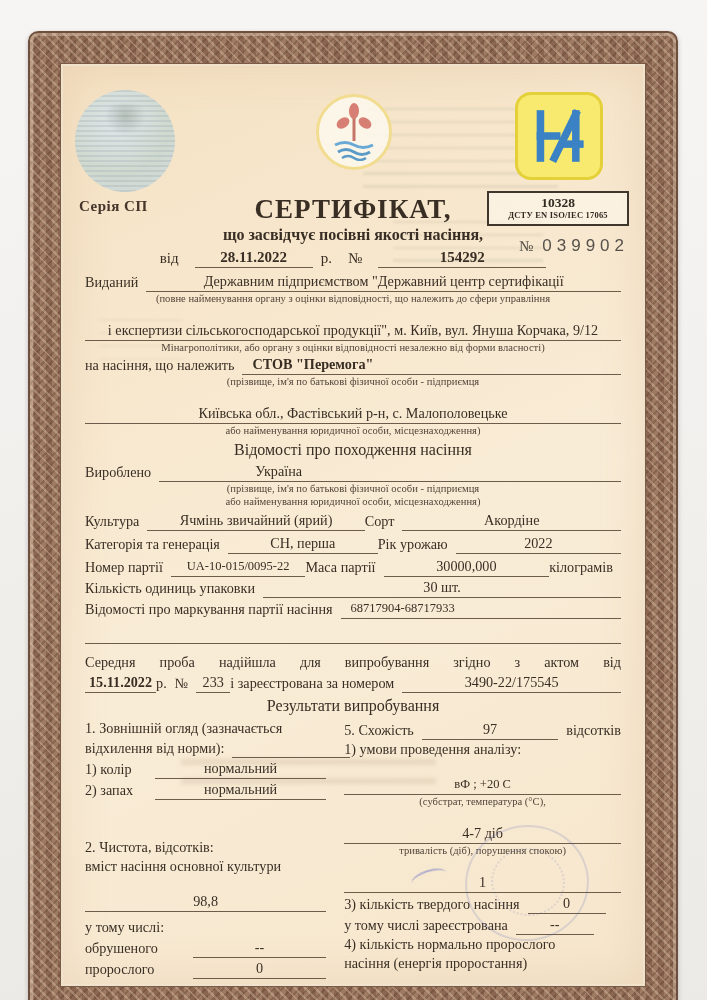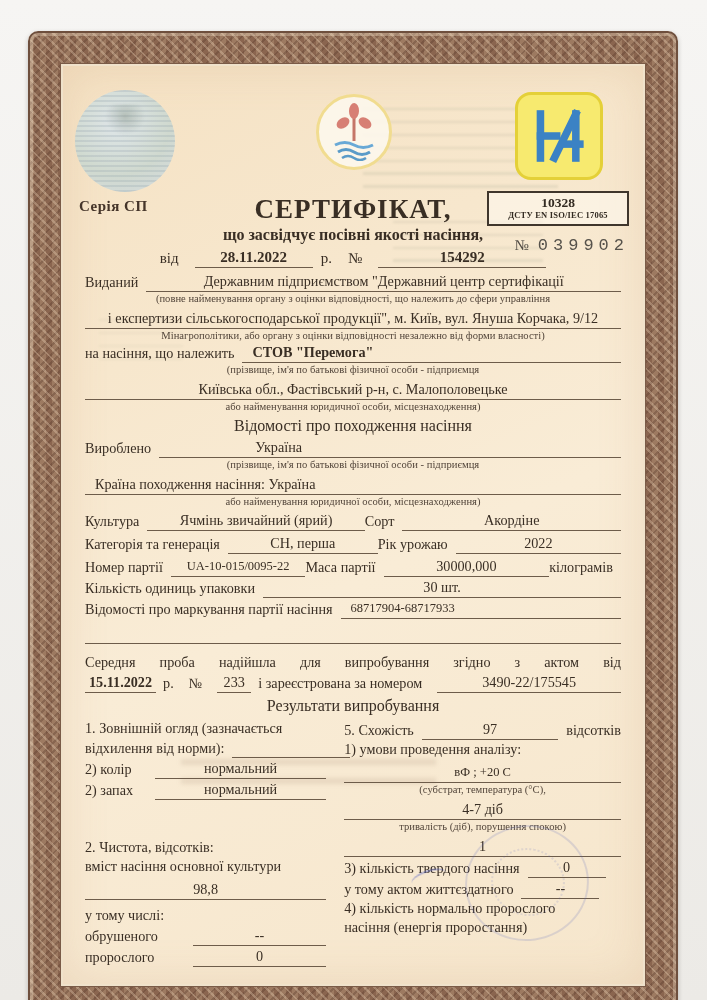--- a/index.html
+++ b/index.html
@@ -50,39 +50,39 @@
   }
   .series{position:absolute;left:16px;top:132px;font-weight:bold;font-size:15px;color:#45352a;letter-spacing:.5px;}
   .accr{
     position:absolute;right:14px;top:125px;width:134px;border:2px solid #3f362c;
     background:rgba(253,248,238,.6);text-align:center;padding:2px 2px 3px;color:#332b22;
   }
   .accr-num{font-weight:bold;font-size:13.5px;line-height:15px;}
   .accr-std{font-weight:bold;font-size:8.5px;line-height:11px;letter-spacing:.2px;}
   .serial{position:absolute;right:14px;top:170px;display:flex;gap:9px;align-items:baseline;color:#4f4a43;}
   .serial .sign{font-size:15px;}
-  .serial .digits{font-family:Liberation Mono, monospace;font-size:17px;letter-spacing:5px;color:#56524b;}
+  .serial .digits{font-family:Liberation Sans, sans-serif;font-size:17px;letter-spacing:5px;color:#56524b;}
   
   .content{position:absolute;inset:0;padding:128px 22px 0;color:#392e24;overflow:hidden;}
   .title{text-align:center;font-size:27px;font-weight:bold;letter-spacing:1px;line-height:30px;}
   .subtitle{text-align:center;font-size:16px;font-weight:bold;line-height:21px;margin-bottom:2px;}
   .date-row{display:flex;justify-content:center;align-items:flex-end;gap:8px;font-size:15px;line-height:20px;margin-bottom:4px;}
   .row{display:flex;align-items:flex-end;font-size:14.2px;line-height:19px;margin-top:1px;}
   .row2{display:flex;align-items:flex-end;font-size:14.2px;line-height:20px;margin-top:2px;gap:0;}
   .lbl{white-space:nowrap;margin-right:8px;}
   .u{flex:1 1 auto;border-bottom:1px solid #6d5c4a;text-align:center;min-width:26px;padding:0 4px;}
   .u.left{text-align:left;padding-left:10px;}
   .u.indent{text-align:left;padding-left:96px;}
   .u.w70{flex:0 0 70px;} .u.w92{flex:0 0 92px;} .u.w100{flex:0 0 100px;}
   .u.w110{flex:0 0 110px;} .u.w160{flex:0 0 160px;}
   .b{font-weight:bold;}
   .small{font-size:12.5px;}
   .cap{text-align:center;font-size:10.6px;color:#52453a;line-height:13px;}
   .sect{text-align:center;font-size:16px;line-height:22px;margin-top:2px;}
-  .line{display:flex;align-items:flex-end;font-size:14.2px;line-height:19px;margin-top:4px;}
+  .line{display:flex;align-items:flex-end;font-size:14.2px;line-height:19px;margin-top:16px;}
   .para{font-size:14.2px;line-height:19px;text-align:justify;text-align-last:justify;margin-top:9px;}
   .cols{display:flex;gap:18px;margin-top:2px;}
   .col-l{width:45%;}
   .col-r{flex:1;}
   .t{font-size:14.2px;line-height:19px;}
   .sp{height:38px;}
   .gap6{margin-top:6px;}
   .empty-line{height:19px;margin-top:6px;}
   
   .stamp{position:absolute;right:46px;bottom:36px;width:160px;height:125px;opacity:.5;filter:blur(.7px);}
@@ -185,23 +185,20 @@
         </div>
         <div class="cap">або найменування юридичної особи, місцезнаходження)</div>
 
         <div class="sect">Відомості про походження насіння</div>
 
         <div class="row">
           <span class="lbl">Вироблено</span>
           <span class="u indent">Україна</span>
         </div>
         <div class="cap">(прізвище, ім'я по батькові фізичної особи - підприємця</div>
-        <div class="line">
-          <span class="u left">Країна походження насіння: Україна</span>
-        </div>
         <div class="cap">або найменування юридичної особи, місцезнаходження)</div>
 
         <div class="row2">
           <span class="lbl">Культура</span>
           <span class="u" style="flex:1.35">Ячмінь звичайний (ярий)</span>
           <span class="lbl">Сорт</span>
           <span class="u">Акордіне</span>
         </div>
 
         <div class="row2">
@@ -228,41 +225,41 @@
           <span class="lbl">Відомості про маркування партії насіння</span>
           <span class="u left small">68717904-68717933</span>
         </div>
 
         <div class="line empty-line">
           <span class="u"></span>
         </div>
 
         <div class="para">Середня проба надійшла для випробування згідно з актом від</div>
 
-        <div class="row" style="gap:7px;">
+        <div class="row" style="gap:0;">
           <span class="u w92 b" style="flex:none">15.11.2022</span>
           <span class="lbl">р.</span>
           <span class="lbl">№</span>
           <span class="u w100" style="flex:none">233</span>
           <span class="lbl">і зареєстрована за номером</span>
           <span class="u">3490-22/175545</span>
         </div>
 
         <div class="sect">Результати випробування</div>
 
         <div class="cols">
 
           <div class="col-l">
             <div class="t">1. Зовнішній огляд (зазначається</div>
             <div class="row">
               <span class="lbl">відхилення від норми):</span>
               <span class="u w110"></span>
             </div>
             <div class="row">
-              <span class="lbl" style="min-width:62px">2) колір</span>
+              <span class="lbl" style="min-width:62px">1) колір</span>
               <span class="u">нормальний</span>
             </div>
             <div class="row">
               <span class="lbl" style="min-width:62px">2) запах</span>
               <span class="u">нормальний</span>
             </div>
             <div class="sp"></div>
             <div class="t">2. Чистота, відсотків:</div>
             <div class="t">вміст насіння основної культури</div>
             <div class="line">
@@ -295,21 +292,21 @@
             </div>
             <div class="cap">тривалість (діб), порушення спокою)</div>
             <div class="line">
               <span class="u">1</span>
             </div>
             <div class="row">
               <span class="lbl">3) кількість твердого насіння</span>
               <span class="u w70">0</span>
             </div>
             <div class="row">
-              <span class="lbl">у тому актом життєздатного</span>
+              <span class="lbl">у тому числі зареєстрована</span>
               <span class="u w70">--</span>
             </div>
             <div class="t">4) кількість нормально пророслого</div>
             <div class="t">насіння (енергія проростання)</div>
 
           </div>
         </div>
       </div>
 
       <div class="stamp">

